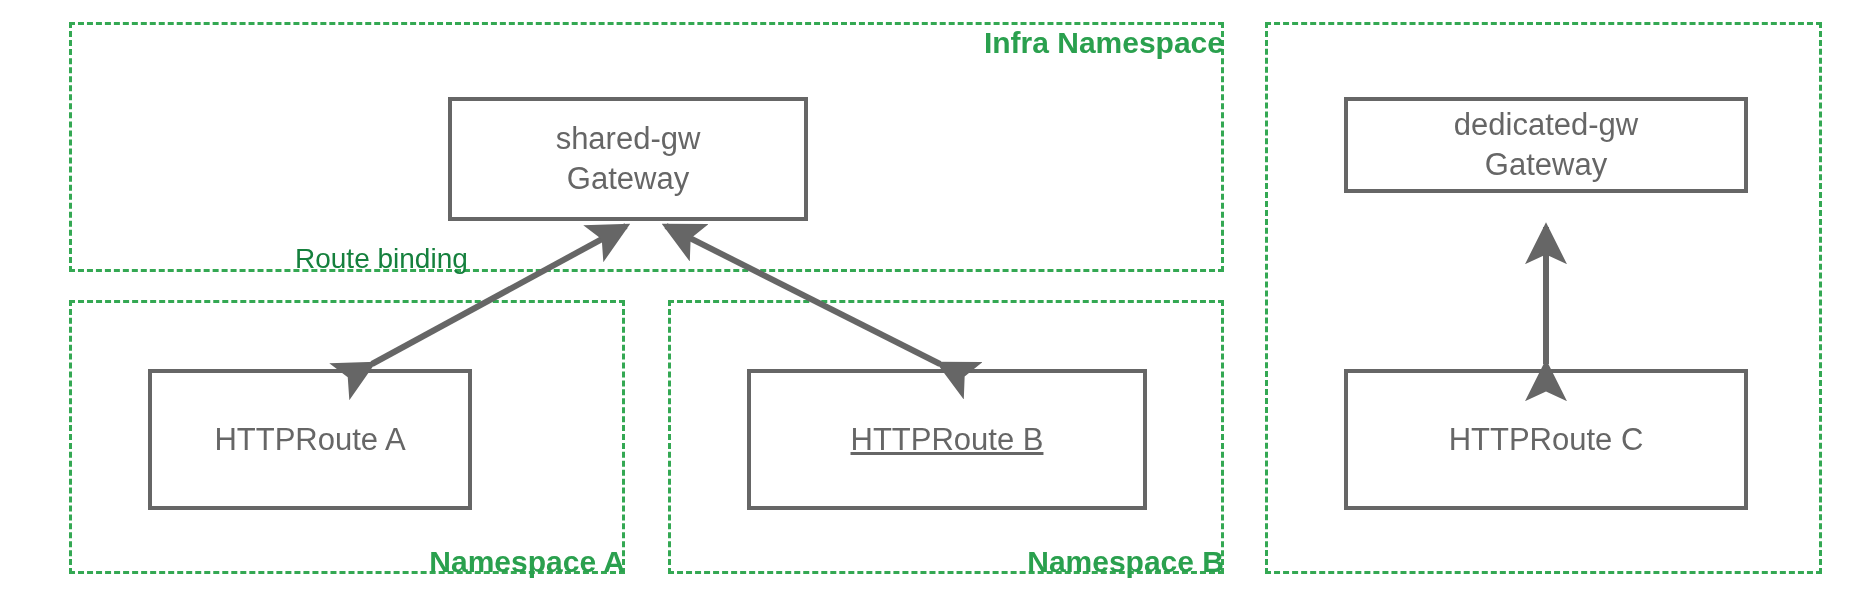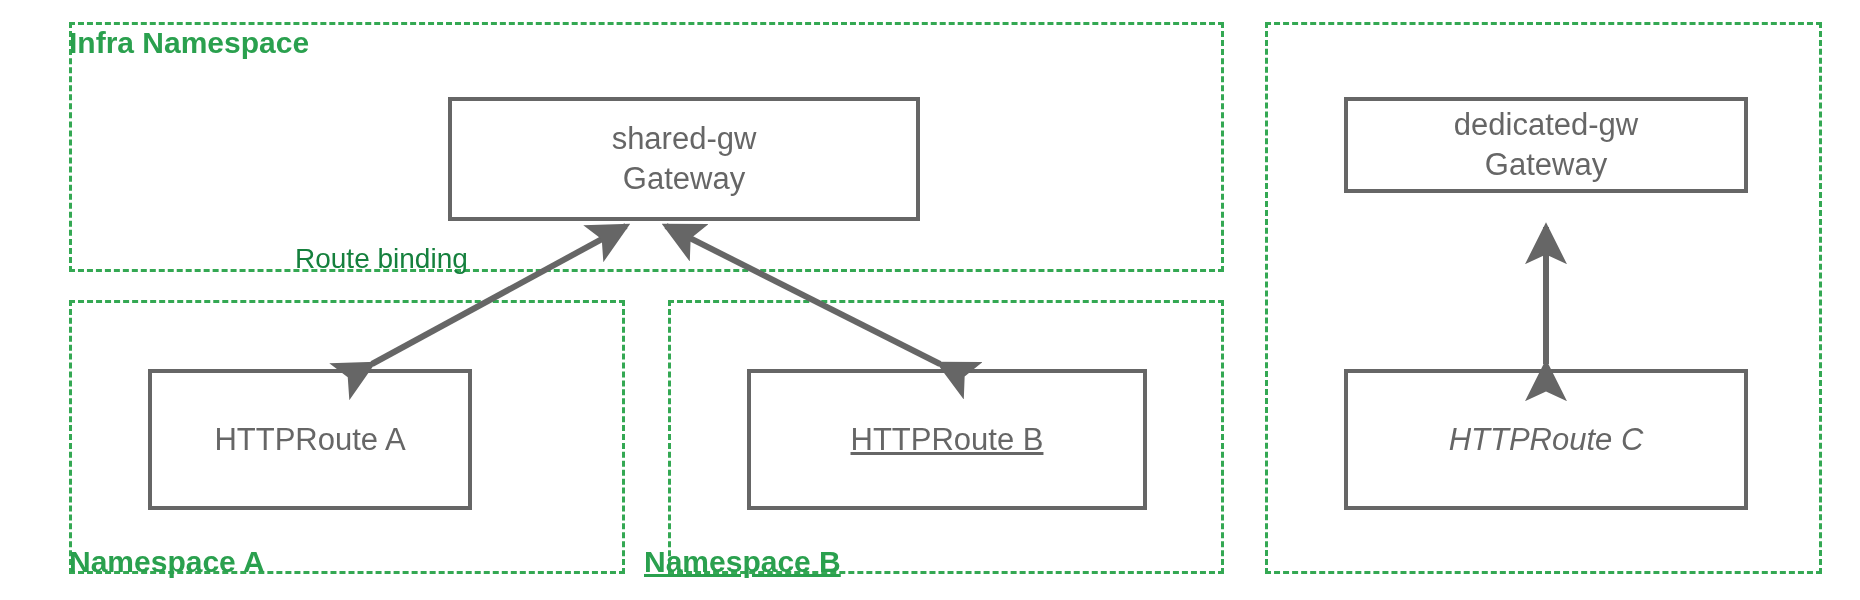--- a/index.html
+++ b/index.html
@@ -25,21 +25,21 @@
     box-sizing: border-box;
     background: transparent;
   }
   .ns-title {
     position: absolute;
     color: #2aa04e;
     font-weight: bold;
     font-size: 30px;
     letter-spacing: 0px;
     white-space: nowrap;
-    text-align: left;
+    text-align: right;
   }
 
   
   .res-box {
     position: absolute;
     border: 4px solid #666666;
     box-sizing: border-box;
     background: #ffffff;
     display: flex;
     flex-direction: column;
@@ -81,42 +81,42 @@
   <div class="ns-box" style="left:69px; top:300px; width:556px; height:274px;"></div>
 
   <div class="ns-box" style="left:668px; top:300px; width:556px; height:274px;"></div>
 
   <div class="ns-box" style="left:1265px; top:22px; width:557px; height:552px;"></div>
 
   <div class="ns-title" style="left:69px; top:26px; width:1155px;">Infra Namespace</div>
 
   <div class="ns-title" style="left:69px; top:545px; width:556px;">Namespace A</div>
 
-  <div class="ns-title" style="left:644px; top:545px; width:556px;text-decoration:underline;">Namespace B</div>
+  <div class="ns-title" style="left:668px; top:545px; width:556px;">Namespace B</div>
 
 
-  <div class="res-box" style="left:448px; top:97px; width:472px; height:124px;">
+  <div class="res-box" style="left:448px; top:97px; width:360px; height:124px;">
     <span class="line">shared-gw</span>
     <span class="line">Gateway</span>
   </div>
 
   <div class="res-box" style="left:1344px; top:97px; width:404px; height:96px;">
     <span class="line">dedicated-gw</span>
     <span class="line">Gateway</span>
   </div>
 
   <div class="res-box" style="left:148px; top:369px; width:324px; height:141px;">
     <span class="line">HTTPRoute A</span>
   </div>
 
   <div class="res-box" style="left:747px; top:369px; width:400px; height:141px;text-decoration:underline;">
     <span class="line">HTTPRoute B</span>
   </div>
 
-  <div class="res-box" style="left:1344px; top:369px; width:404px; height:141px;font-style:italic;">
+  <div class="res-box" style="left:1344px; top:369px; width:404px; height:141px;">
     <span class="line">HTTPRoute C</span>
   </div>
 
   <svg id="arrows" viewBox="0 0 1860 600">
     <defs>
       <marker id="ah" markerWidth="7" markerHeight="7" refX="6.2" refY="3.5" orient="auto" markerUnits="strokeWidth">
         <path d="M0,0 L7,3.5 L0,7 L1.6,3.5 z" fill="#666666"></path>
       </marker>
       <marker id="ah2" markerWidth="7" markerHeight="7" refX="6.2" refY="3.5" orient="auto" markerUnits="strokeWidth">
         <path d="M0,0 L7,3.5 L0,7 L1.6,3.5 z" fill="#666666"></path>

